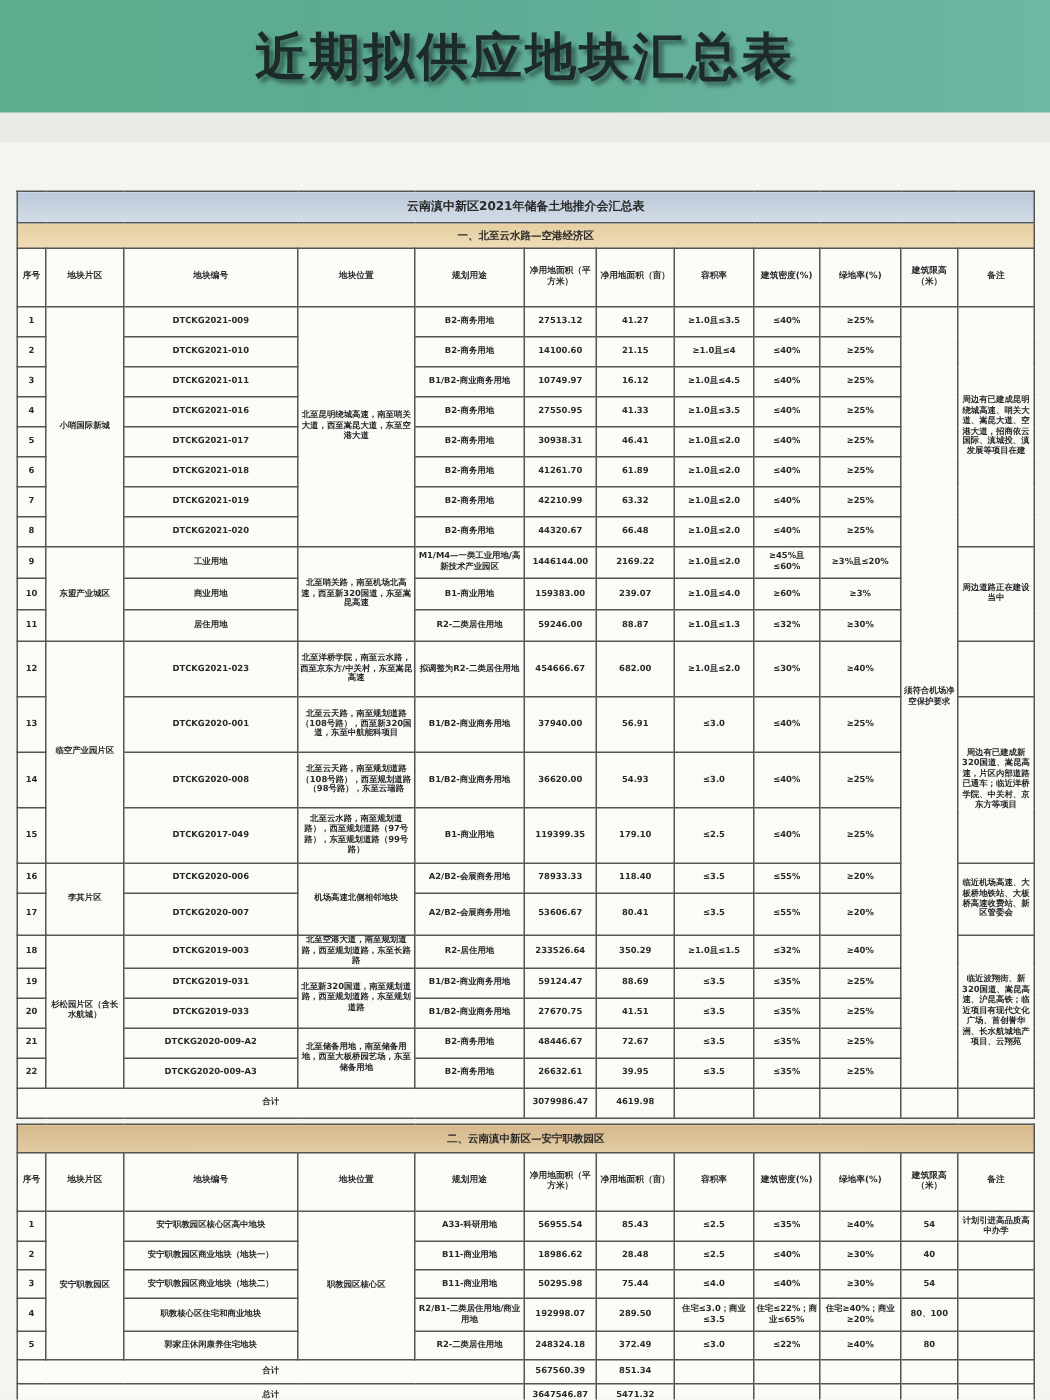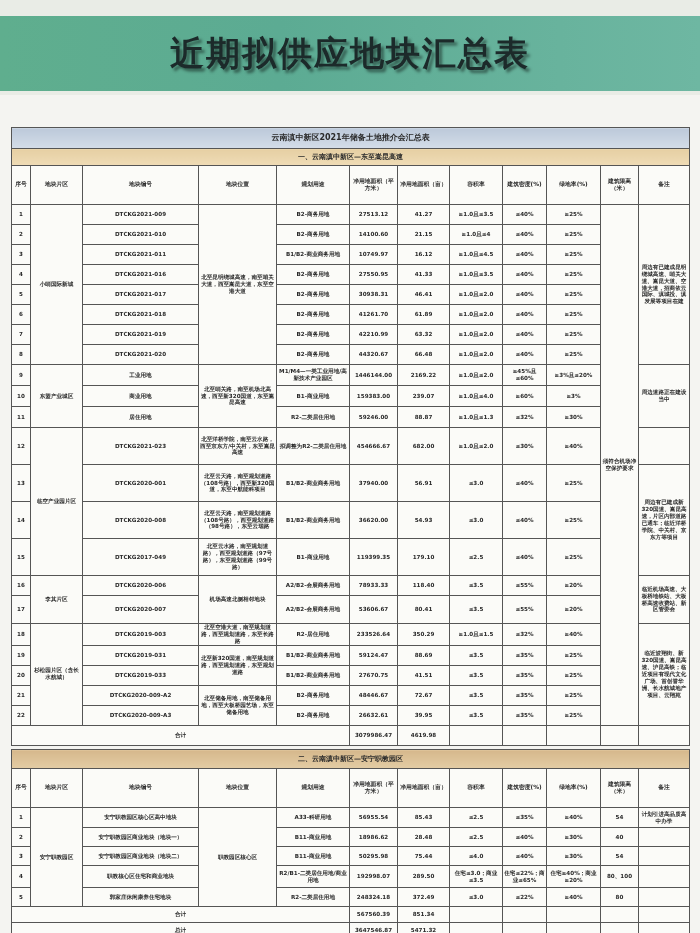--- a/index.html
+++ b/index.html
@@ -1,17 +1,17 @@
 <!DOCTYPE html>
 <html><head>
 <meta charset="utf-8">
 <style>
   html,body{margin:0;padding:0;}
   body{width:700px;height:933px;overflow:hidden;background:#e9ece6;font-family:"DejaVu Sans",sans-serif;position:relative;}
-  .banner{position:absolute;left:0;top:16px;width:700px;height:75px;background:linear-gradient(90deg,#5fae8e 0%,#5cab93 40%,#6eb7a2 100%);}
+  .banner{position:absolute;left:0;top:0;width:700px;height:75px;background:linear-gradient(90deg,#5fae8e 0%,#5cab93 40%,#6eb7a2 100%);}
   .banner-title{position:absolute;left:0;top:15px;width:700px;text-align:center;font-size:34px;font-weight:bold;color:#1c2a2a;letter-spacing:2px;text-shadow:3px 3px 3px rgba(0,0,0,0.45);}
   .paper{position:absolute;left:0;top:95px;width:700px;height:838px;background:#f4f4f1;padding-left:44px;}
   table{border-collapse:collapse;table-layout:fixed;position:absolute;left:11px;width:678px;font-size:5.6px;font-weight:bold;color:#2a2a2a;}
   td,th{border:1px solid #555;text-align:center;vertical-align:middle;padding:0 1px;line-height:1.25;background:#fbfbf8;overflow:hidden;}
   .t1{top:32px;}
   .t2{top:654px;}
   .title-row td{background:linear-gradient(180deg,#bcc9da,#d4dde8);font-size:8px;height:20px;}
   .sec-row td{background:linear-gradient(180deg,#e6cfa3,#efdcb6);font-size:7px;height:16px;}
   .sec-row2 td{background:linear-gradient(180deg,#d6b88c,#e3cca4);font-size:7px;height:18px;}
   .hdr td{height:38px;font-size:5.8px;}
@@ -39,21 +39,21 @@
         <col style="width:44px">
         <col style="width:54px">
         <col style="width:38px">
         <col style="width:51px">
   </colgroup>
   <tbody>
         <tr class="title-row">
           <td colspan="12">云南滇中新区2021年储备土地推介会汇总表</td>
         </tr>
   <tr class="sec-row">
-          <td colspan="12">一、云南滇中新区—东至嵩昆高速</td>
+          <td colspan="12">一、北至云水路—空港经济区</td>
         </tr>
   <tr class="hdr">
     <td>序号</td>
     <td>地块片区</td>
     <td>地块编号</td>
     <td>地块位置</td>
     <td>规划用途</td>
     <td>净用地面积（平方米）</td>
     <td>净用地面积（亩）</td>
     <td>容积率</td>

